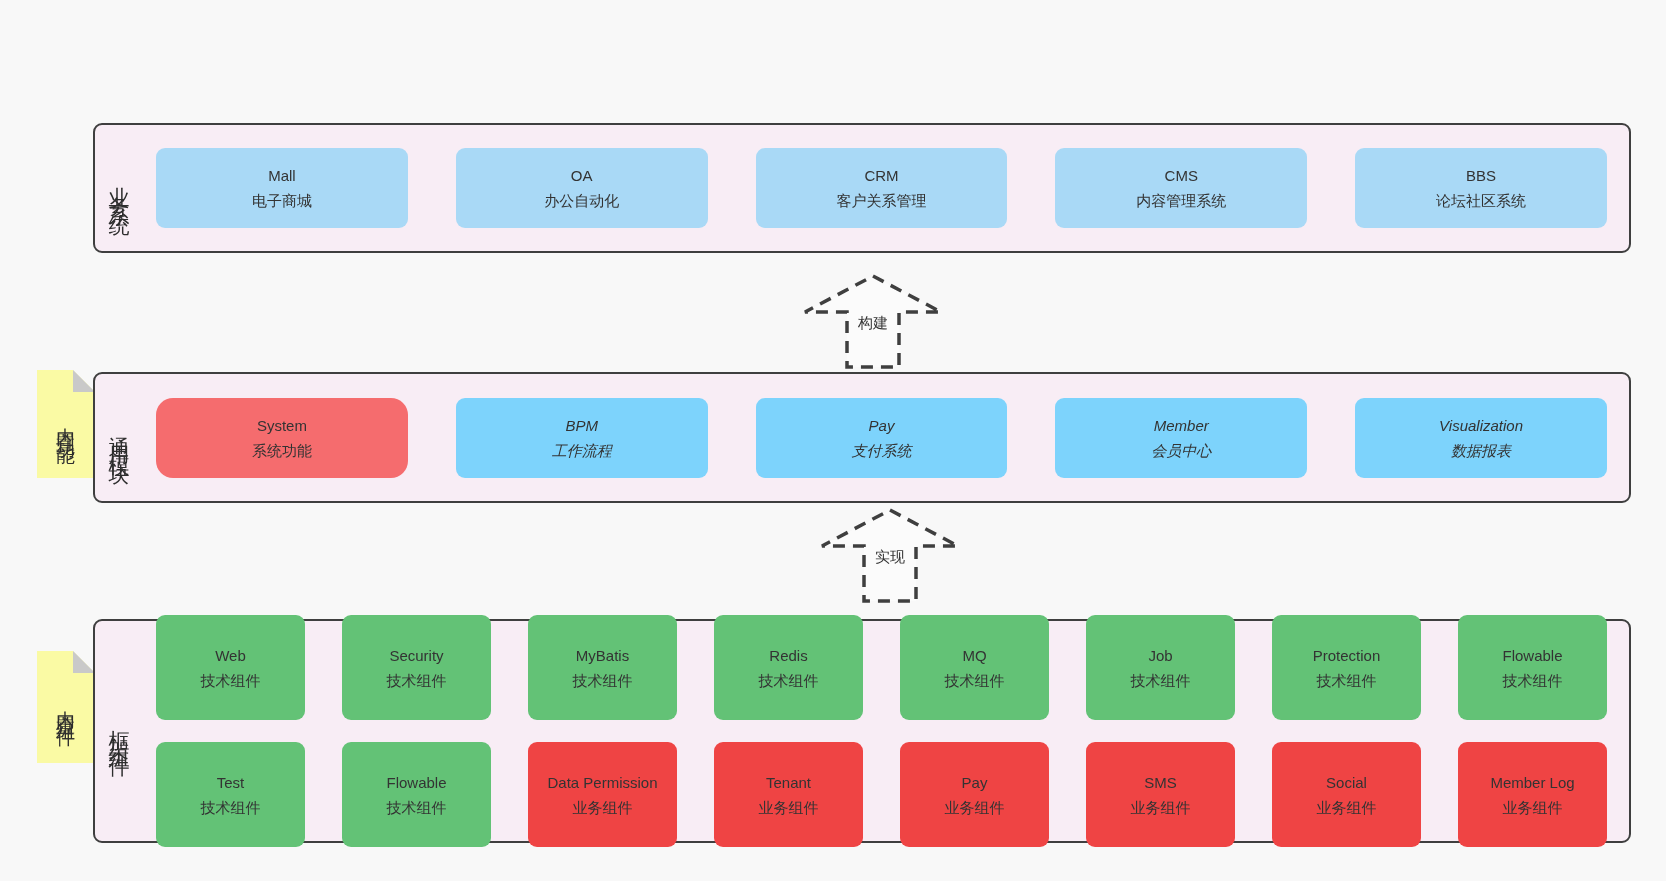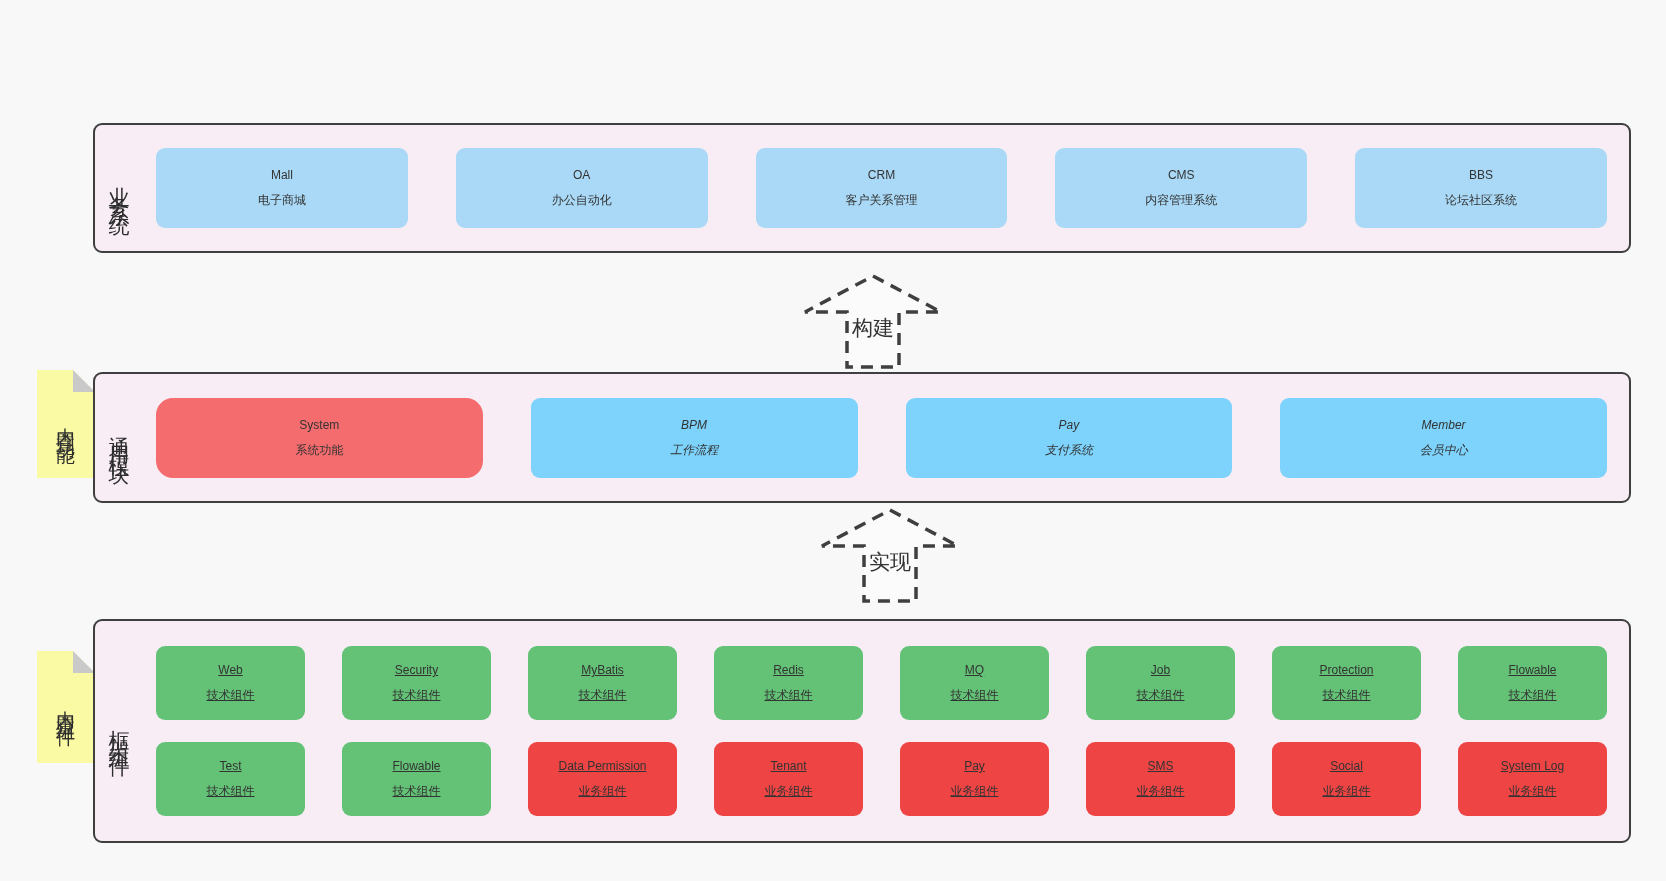--- a/index.html
+++ b/index.html
@@ -23,23 +23,23 @@
     margin-left:13px;width:22px;flex:0 0 auto;color:#2d2d2d;
     display:block;text-align:center;
   }
   
   .row{flex:1;display:flex;gap:48px;margin-left:26px;margin-right:22px;}
   .grid{flex:1;display:grid;grid-template-columns:repeat(8,1fr);
         column-gap:37px;row-gap:22px;margin-left:26px;margin-right:22px;}
   .box{
     flex:1;height:80px;border-radius:9px;
     display:flex;flex-direction:column;align-items:center;justify-content:center;
-    text-align:left;font-size:12px;line-height:25px;color:#333;
-  }
-  .grid .box{height:74px;text-decoration:underline;}
+    text-align:left;font-size:15px;line-height:25px;color:#333;
+  }
+  .grid .box{height:105px;}
   .blue{background:#a9d9f6;}
   .red{background:#f56c6e;border-radius:17px;}
   .pink{background:#7dd3fc;font-style:italic;}
   .green-dark{background:#63c276;}
   .green-light{background:#ef4444;}
   
   .tag{
     position:absolute;left:37px;width:58px;background:#fafaa4;z-index:1;
     clip-path:polygon(0 0,calc(100% - 22px) 0,100% 22px,100% 100%,0 100%);
     display:flex;justify-content:center;align-items:center;
@@ -54,21 +54,21 @@
     writing-mode:vertical-rl;text-orientation:upright;
     font-size:19px;letter-spacing:6px;line-height:1;color:#2d2d2d;
   }
   
   .arrow{position:absolute;width:140px;height:95px;z-index:1;}
   .arrow svg{display:block;width:140px;height:95px;}
   #arrow-build{left:803px;top:274px;}
   #arrow-implement{left:820px;top:508px;}
   .arrow-label{
     position:absolute;top:40px;left:50%;transform:translateX(-50%);
-    background:#fbfbfb;padding:0 3px;font-size:21px;color:#333;white-space:nowrap;
+    background:#fbfbfb;padding:0 3px;font-size:15px;color:#333;white-space:nowrap;
   }
 </style>
 </head>
 <body>
 
 <div class="panel" id="panel-business">
   <span class="v-label">业务系统</span>
   <div class="row">
     <div class="box blue">
       <span>Mall</span>
@@ -117,20 +117,24 @@
       <span>工作流程</span>
     </div>
     <div class="box pink">
       <span>Pay</span>
       <span>支付系统</span>
     </div>
     <div class="box pink">
       <span>Member</span>
       <span>会员中心</span>
     </div>
+    <div class="box pink">
+      <span>Visualization</span>
+      <span>数据报表</span>
+    </div>
   </div>
 </div>
 
 <div class="arrow" id="arrow-implement">
   <svg viewBox="0 0 140 95">
     <polygon points="70,2 138,38 96,38 96,93 44,93 44,38 2,38" fill="#fbfbfb" stroke="#3f3f3f" stroke-width="3.5" stroke-dasharray="12 8"></polygon>
   </svg>
   <span class="arrow-label">实现</span>
 </div>
 
@@ -196,17 +200,17 @@
     </div>
     <div class="box green-light">
       <span>SMS</span>
       <span>业务组件</span>
     </div>
     <div class="box green-light">
       <span>Social</span>
       <span>业务组件</span>
     </div>
     <div class="box green-light">
-      <span>System Log</span>
+      <span>Member Log</span>
       <span>业务组件</span>
     </div>
   </div>
 </div>
 
 </body></html>

